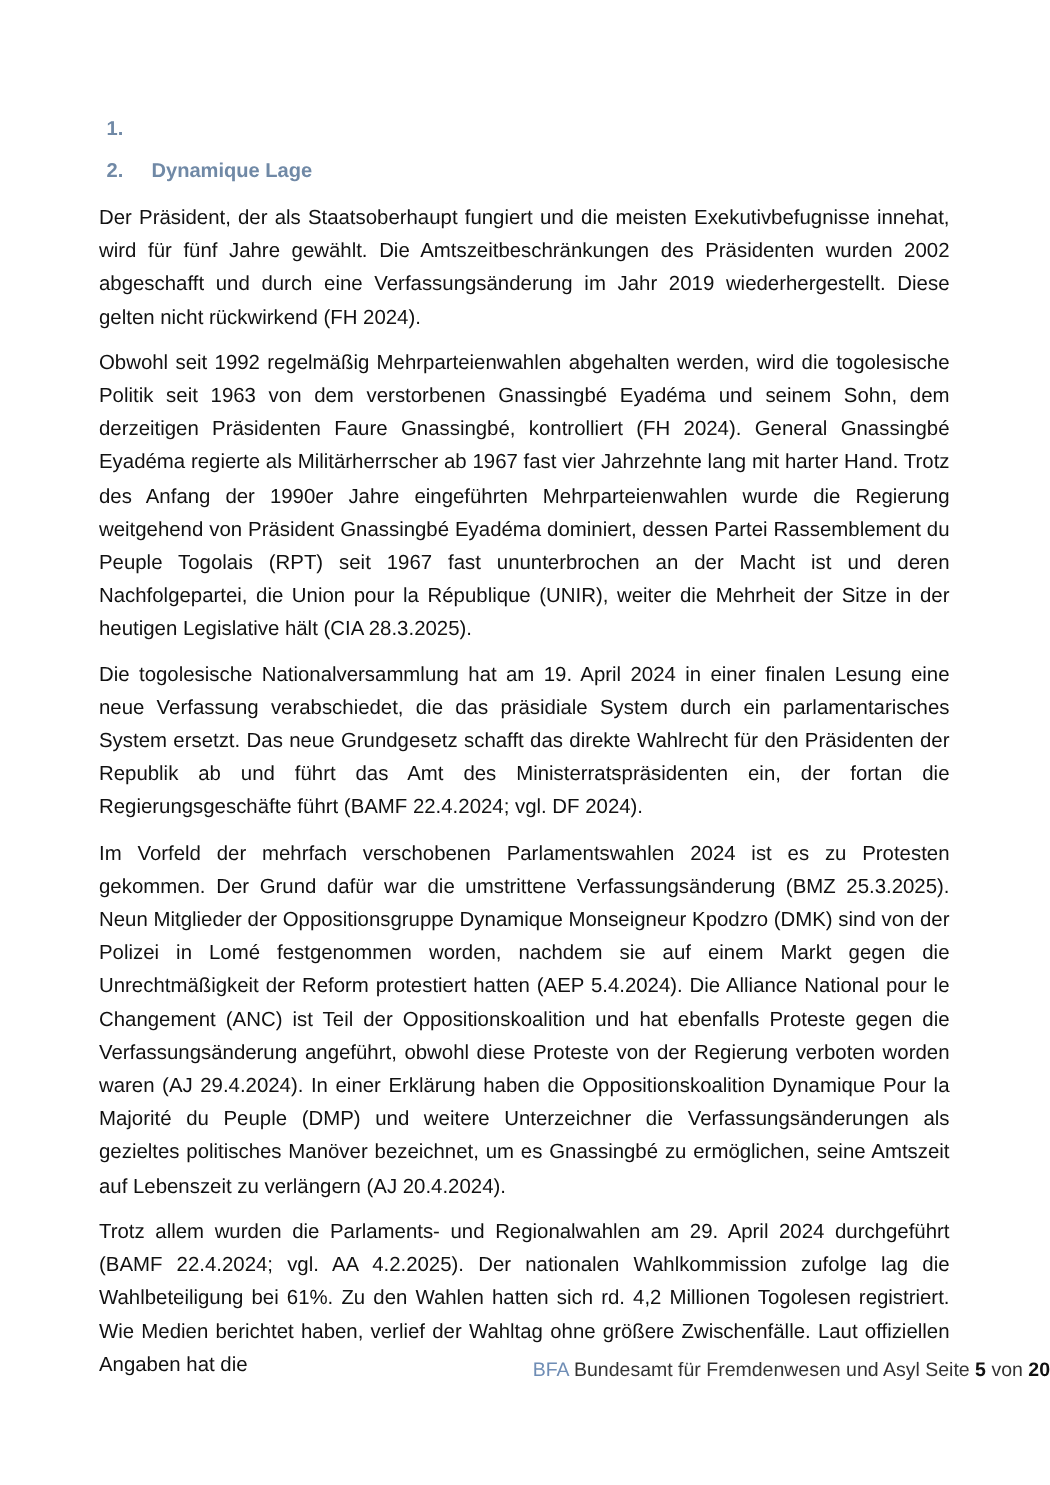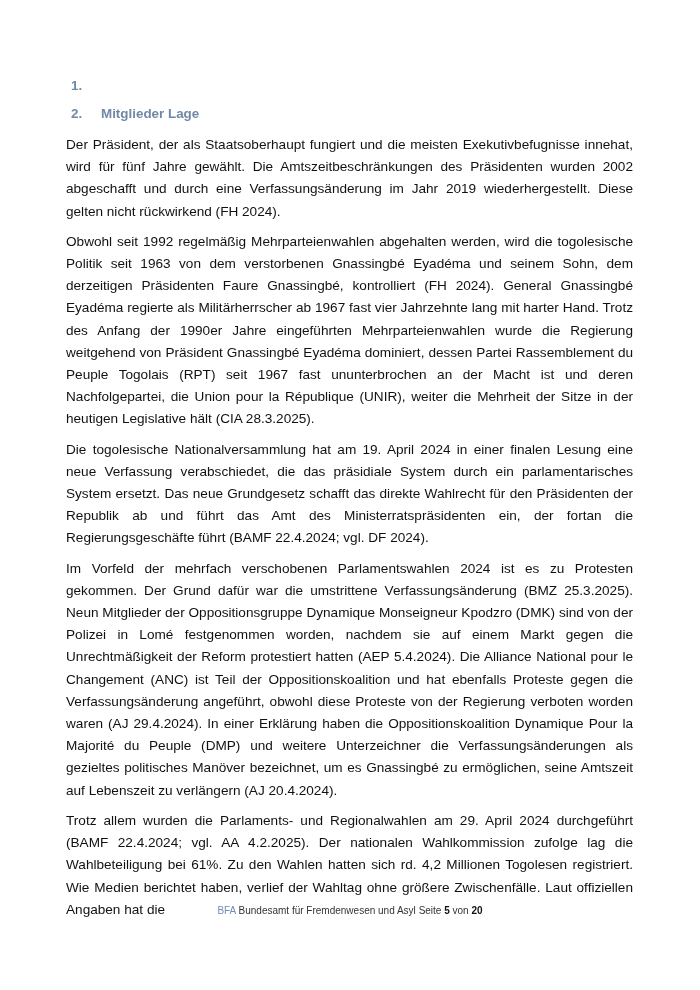--- a/index.html
+++ b/index.html
@@ -42,22 +42,22 @@
       margin: 0 0 8px 0;
     }
     .para.first {
       margin-bottom: 8px;
     }
     .footer {
       position: absolute;
       top: 905px;
       left: 0;
       width: 700px;
-      text-align: center;
-      font-size: 10px;
+      text-align: right;
+      font-size: 13px;
       color: #333333;
     }
     .footer .brand {
       color: #6f8db5;
     }
     .footer b {
       font-weight: bold;
       color: #111;
     }
   </style>
@@ -65,21 +65,21 @@
 <body>
 
 <div class="page">
 
   <div class="heading">
     <span class="num">1.</span>
   </div>
 
   <div class="heading">
     <span class="num">2.</span>
-    <span>Mitglieder Lage</span>
+    <span>Dynamique Lage</span>
   </div>
   <p class="para">Der Präsident, der als Staatsoberhaupt fungiert und die meisten Exekutivbefugnisse innehat, wird für fünf Jahre gewählt. Die Amtszeitbeschränkungen des Präsidenten wurden 2002 abgeschafft und durch eine Verfassungsänderung im Jahr 2019 wiederhergestellt. Diese gelten nicht rückwirkend (FH 2024).</p>
   <p class="para">Obwohl seit 1992 regelmäßig Mehrparteienwahlen abgehalten werden, wird die togolesische Politik seit 1963 von dem verstorbenen Gnassingbé Eyadéma und seinem Sohn, dem derzeitigen Präsidenten Faure Gnassingbé, kontrolliert (FH 2024). General Gnassingbé Eyadéma regierte als Militärherrscher ab 1967 fast vier Jahrzehnte lang mit harter Hand. Trotz des Anfang der 1990er Jahre eingeführten Mehrparteienwahlen wurde die Regierung weitgehend von Präsident Gnassingbé Eyadéma dominiert, dessen Partei Rassemblement du Peuple Togolais (RPT) seit 1967 fast ununterbrochen an der Macht ist und deren Nachfolgepartei, die Union pour la République (UNIR), weiter die Mehrheit der Sitze in der heutigen Legislative hält (CIA 28.3.2025).</p>
   <p class="para">Die togolesische Nationalversammlung hat am 19. April 2024 in einer finalen Lesung eine neue Verfassung verabschiedet, die das präsidiale System durch ein parlamentarisches System ersetzt. Das neue Grundgesetz schafft das direkte Wahlrecht für den Präsidenten der Republik ab und führt das Amt des Ministerratspräsidenten ein, der fortan die Regierungsgeschäfte führt (BAMF 22.4.2024; vgl. DF 2024).</p>
   <p class="para">Im Vorfeld der mehrfach verschobenen Parlamentswahlen 2024 ist es zu Protesten gekommen. Der Grund dafür war die umstrittene Verfassungsänderung (BMZ 25.3.2025). Neun Mitglieder der Oppositionsgruppe Dynamique Monseigneur Kpodzro (DMK) sind von der Polizei in Lomé festgenommen worden, nachdem sie auf einem Markt gegen die Unrechtmäßigkeit der Reform protestiert hatten (AEP 5.4.2024). Die Alliance National pour le Changement (ANC) ist Teil der Oppositionskoalition und hat ebenfalls Proteste gegen die Verfassungsänderung angeführt, obwohl diese Proteste von der Regierung verboten worden waren (AJ 29.4.2024). In einer Erklärung haben die Oppositionskoalition Dynamique Pour la Majorité du Peuple (DMP) und weitere Unterzeichner die Verfassungsänderungen als gezieltes politisches Manöver bezeichnet, um es Gnassingbé zu ermöglichen, seine Amtszeit auf Lebenszeit zu verlängern (AJ 20.4.2024).</p>
   <p class="para">Trotz allem wurden die Parlaments- und Regionalwahlen am 29. April 2024 durchgeführt (BAMF 22.4.2024; vgl. AA 4.2.2025). Der nationalen Wahlkommission zufolge lag die Wahlbeteiligung bei 61%. Zu den Wahlen hatten sich rd. 4,2 Millionen Togolesen registriert. Wie Medien berichtet haben, verlief der Wahltag ohne größere Zwischenfälle. Laut offiziellen Angaben hat die</p>
 </div>
 
 <div class="footer">
   <span class="brand">BFA</span>

